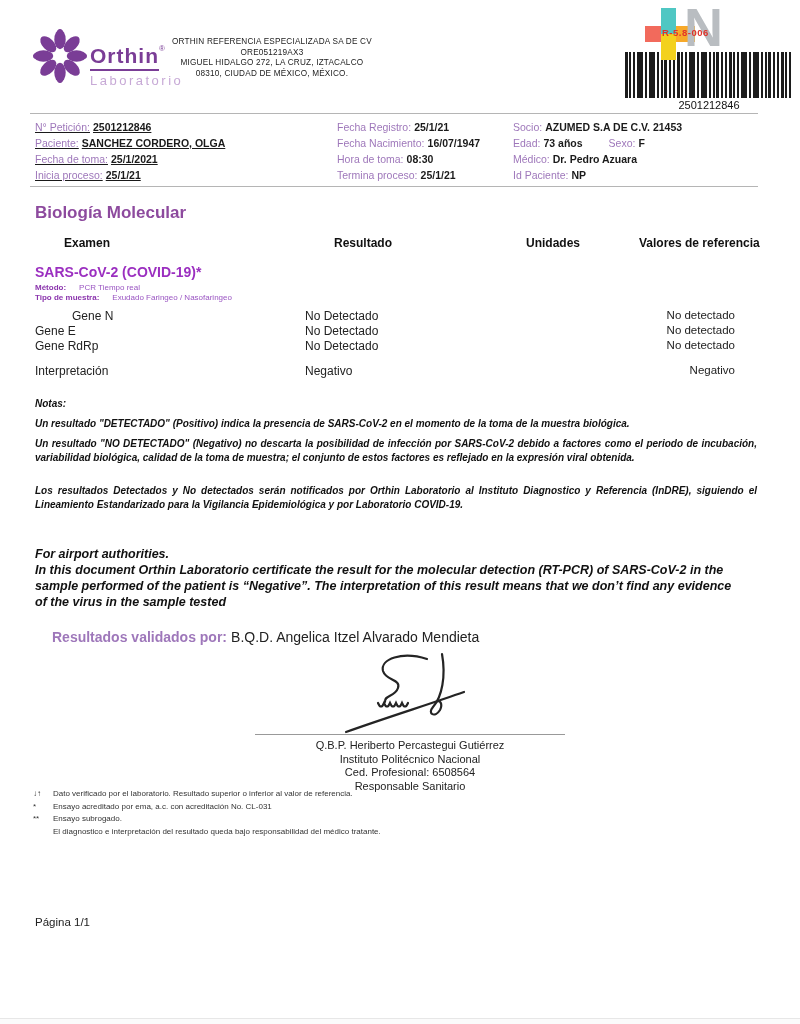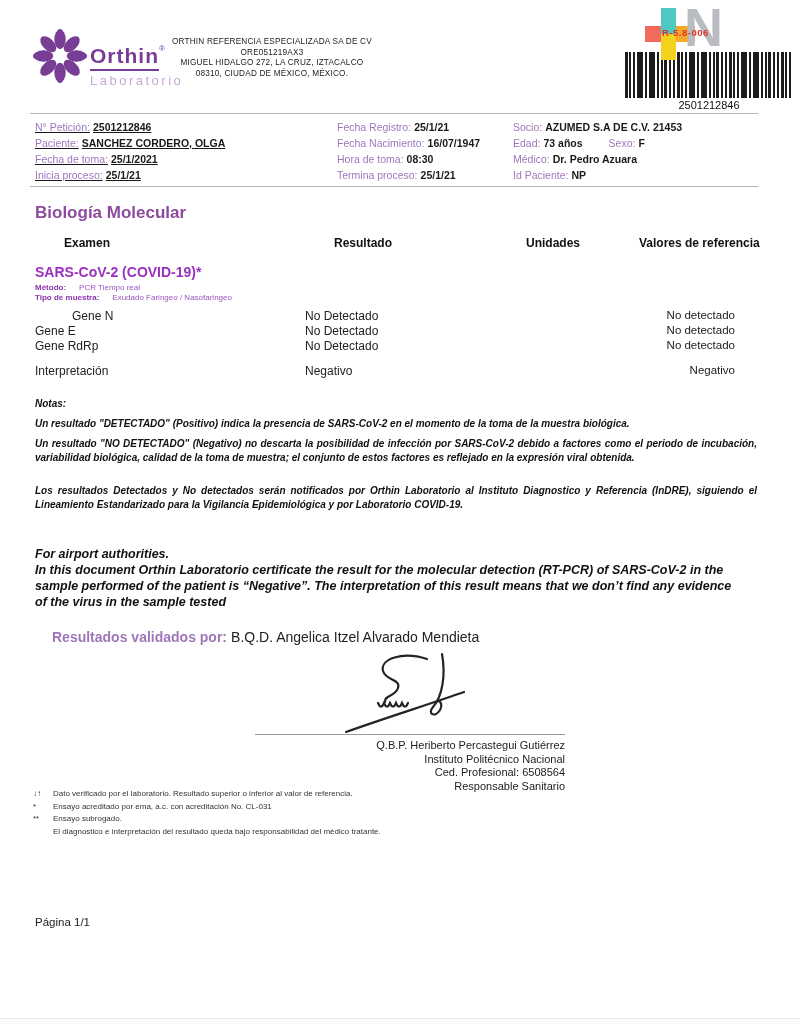--- a/index.html
+++ b/index.html
@@ -54,21 +54,21 @@
 
   .notes { font-style:italic; font-weight:bold; color:#111; font-size:10px; line-height:13.5px; }
   .just { text-align:justify; }
 
   .airport { font-style:italic; font-weight:bold; color:#111; font-size:12.5px; line-height:16px; }
 
   .validation { font-size:14px;padding-left:17px; }
   .validation-label { color:#9e77ba; font-weight:bold; }
   .validation-name { color:#222; margin-left:4px; }
 
-  .sig-block { text-align:right; font-size:11px; line-height:13.5px; color:#222; }
+  .sig-block { text-align:center; font-size:11px; line-height:13.5px; color:#222; }
 
   .footnote-row { display:flex; font-size:8px; line-height:10px; color:#333; margin-bottom:2.5px; }
   .footnote-marker { width:20px; flex:0 0 20px; }
 
   .page-number { font-size:11.5px; color:#222; }
   .bottom-edge { position:absolute; left:0; top:1018px; width:800px; height:6px;
     background:#fbfbfb; border-top:1px solid #e7e7e7; }
 </style>
 </head>
 <body>

